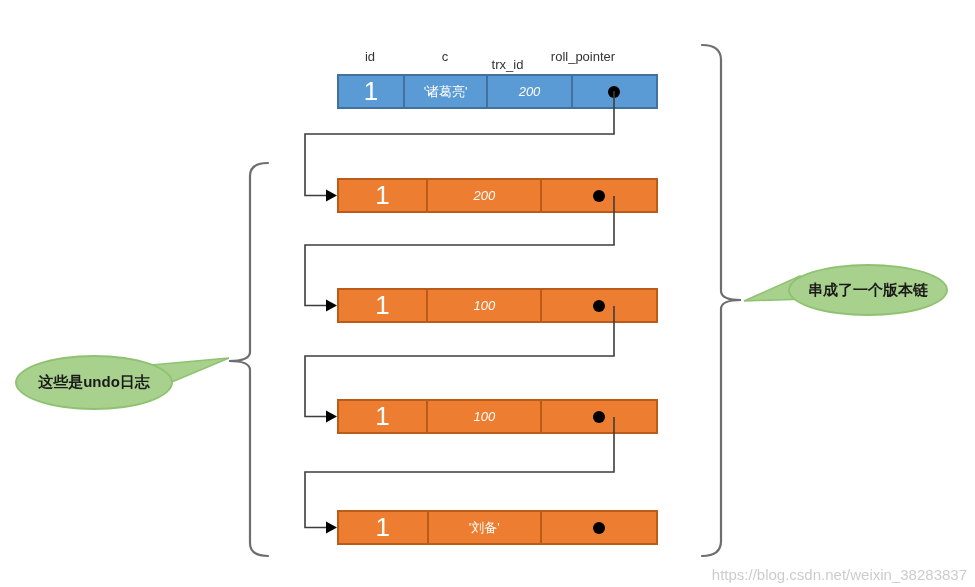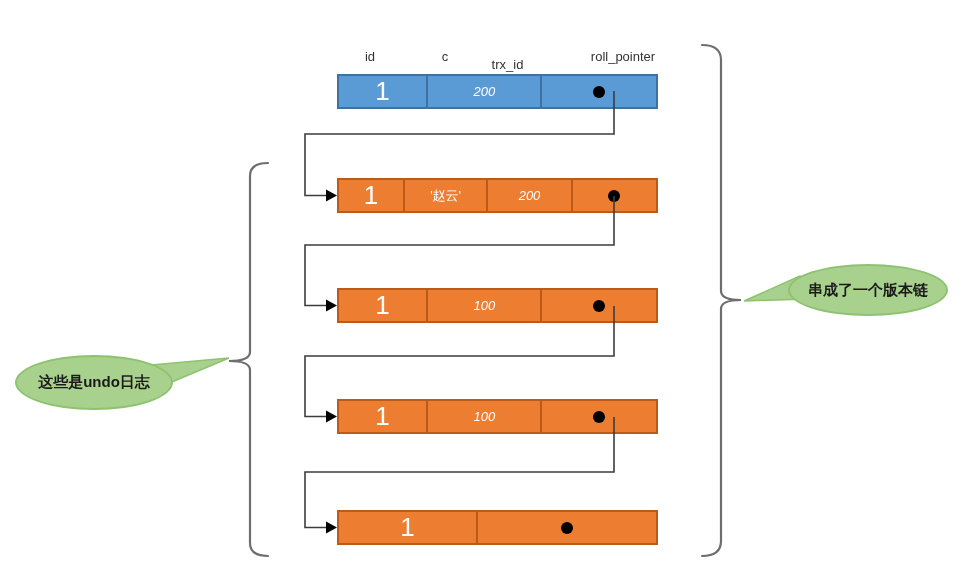--- a/index.html
+++ b/index.html
@@ -30,21 +30,21 @@
     line-height: 18px;
     text-align: center;
     font-size: 13px;
     color: #333333;
     z-index: 1;
     white-space: nowrap;
   }
   .col-label.l0 { left: 337px; width: 66px; }
   .col-label.l1 { left: 403px; width: 84px; }
   .col-label.l2 { left: 465px; width: 85px; margin-top: 8px; }
-  .col-label.l3 { left: 580px; width: 86px; }
+  .col-label.l3 { left: 540px; width: 86px; }
 
   
   .row {
     position: absolute;
     left: 337px;
     width: 321px;
     height: 35px;
     display: flex;
     z-index: 1;
   }
@@ -136,29 +136,29 @@
     <path d="M800,276 L744,301 L806,299 Z" fill="#A9D18E" stroke="#8EC271" stroke-width="1.5"></path>
   </svg>
 
   <div class="col-label l0">id</div>
   <div class="col-label l1">c</div>
   <div class="col-label l2">trx_id</div>
   <div class="col-label l3">roll_pointer</div>
 
   <div class="row blue r0">
     <div class="cell c0">1</div>
+    <div class="cell c1">'诸葛亮'</div>
     <div class="cell c2">200</div>
     <div class="cell c3">
       <span class="dot"></span>
     </div>
   </div>
 
   <div class="row orange r1">
     <div class="cell c0">1</div>
-    <div class="cell c1">'赵云'</div>
     <div class="cell c2">200</div>
     <div class="cell c3">
       <span class="dot"></span>
     </div>
   </div>
 
   <div class="row orange r2">
     <div class="cell c0">1</div>
     <div class="cell c2">100</div>
     <div class="cell c3">
@@ -169,26 +169,28 @@
   <div class="row orange r3">
     <div class="cell c0">1</div>
     <div class="cell c2">100</div>
     <div class="cell c3">
       <span class="dot"></span>
     </div>
   </div>
 
   <div class="row orange r4">
     <div class="cell c0">1</div>
+    <div class="cell c1">'刘备'</div>
     <div class="cell c3">
       <span class="dot"></span>
     </div>
   </div>
 
   <div class="bubble right">
     <span>串成了一个版本链</span>
   </div>
   <div class="bubble left">
     <span>这些是undo日志</span>
   </div>
 
+  <div class="watermark">https://blog.csdn.net/weixin_38283837</div>
 
 </div>
 
 </body></html>

